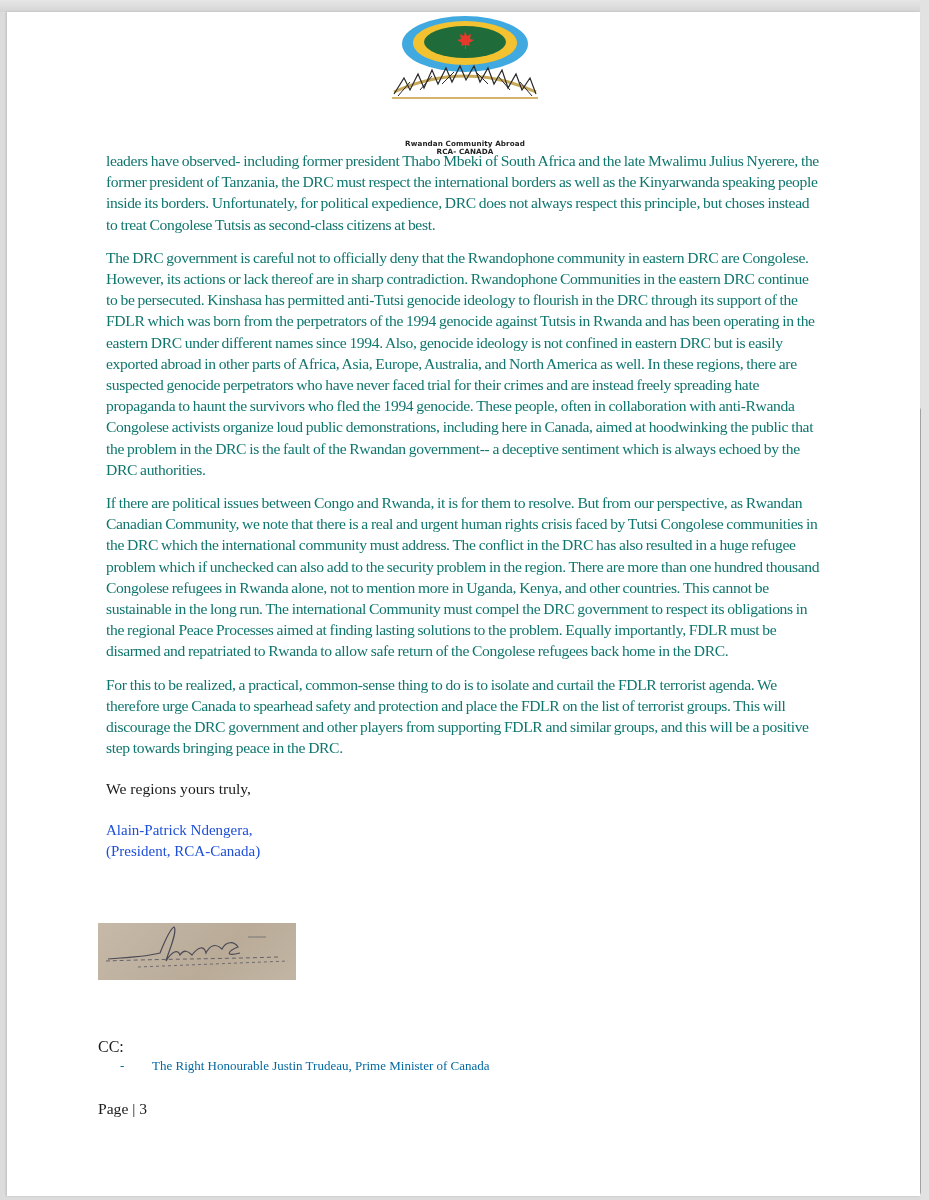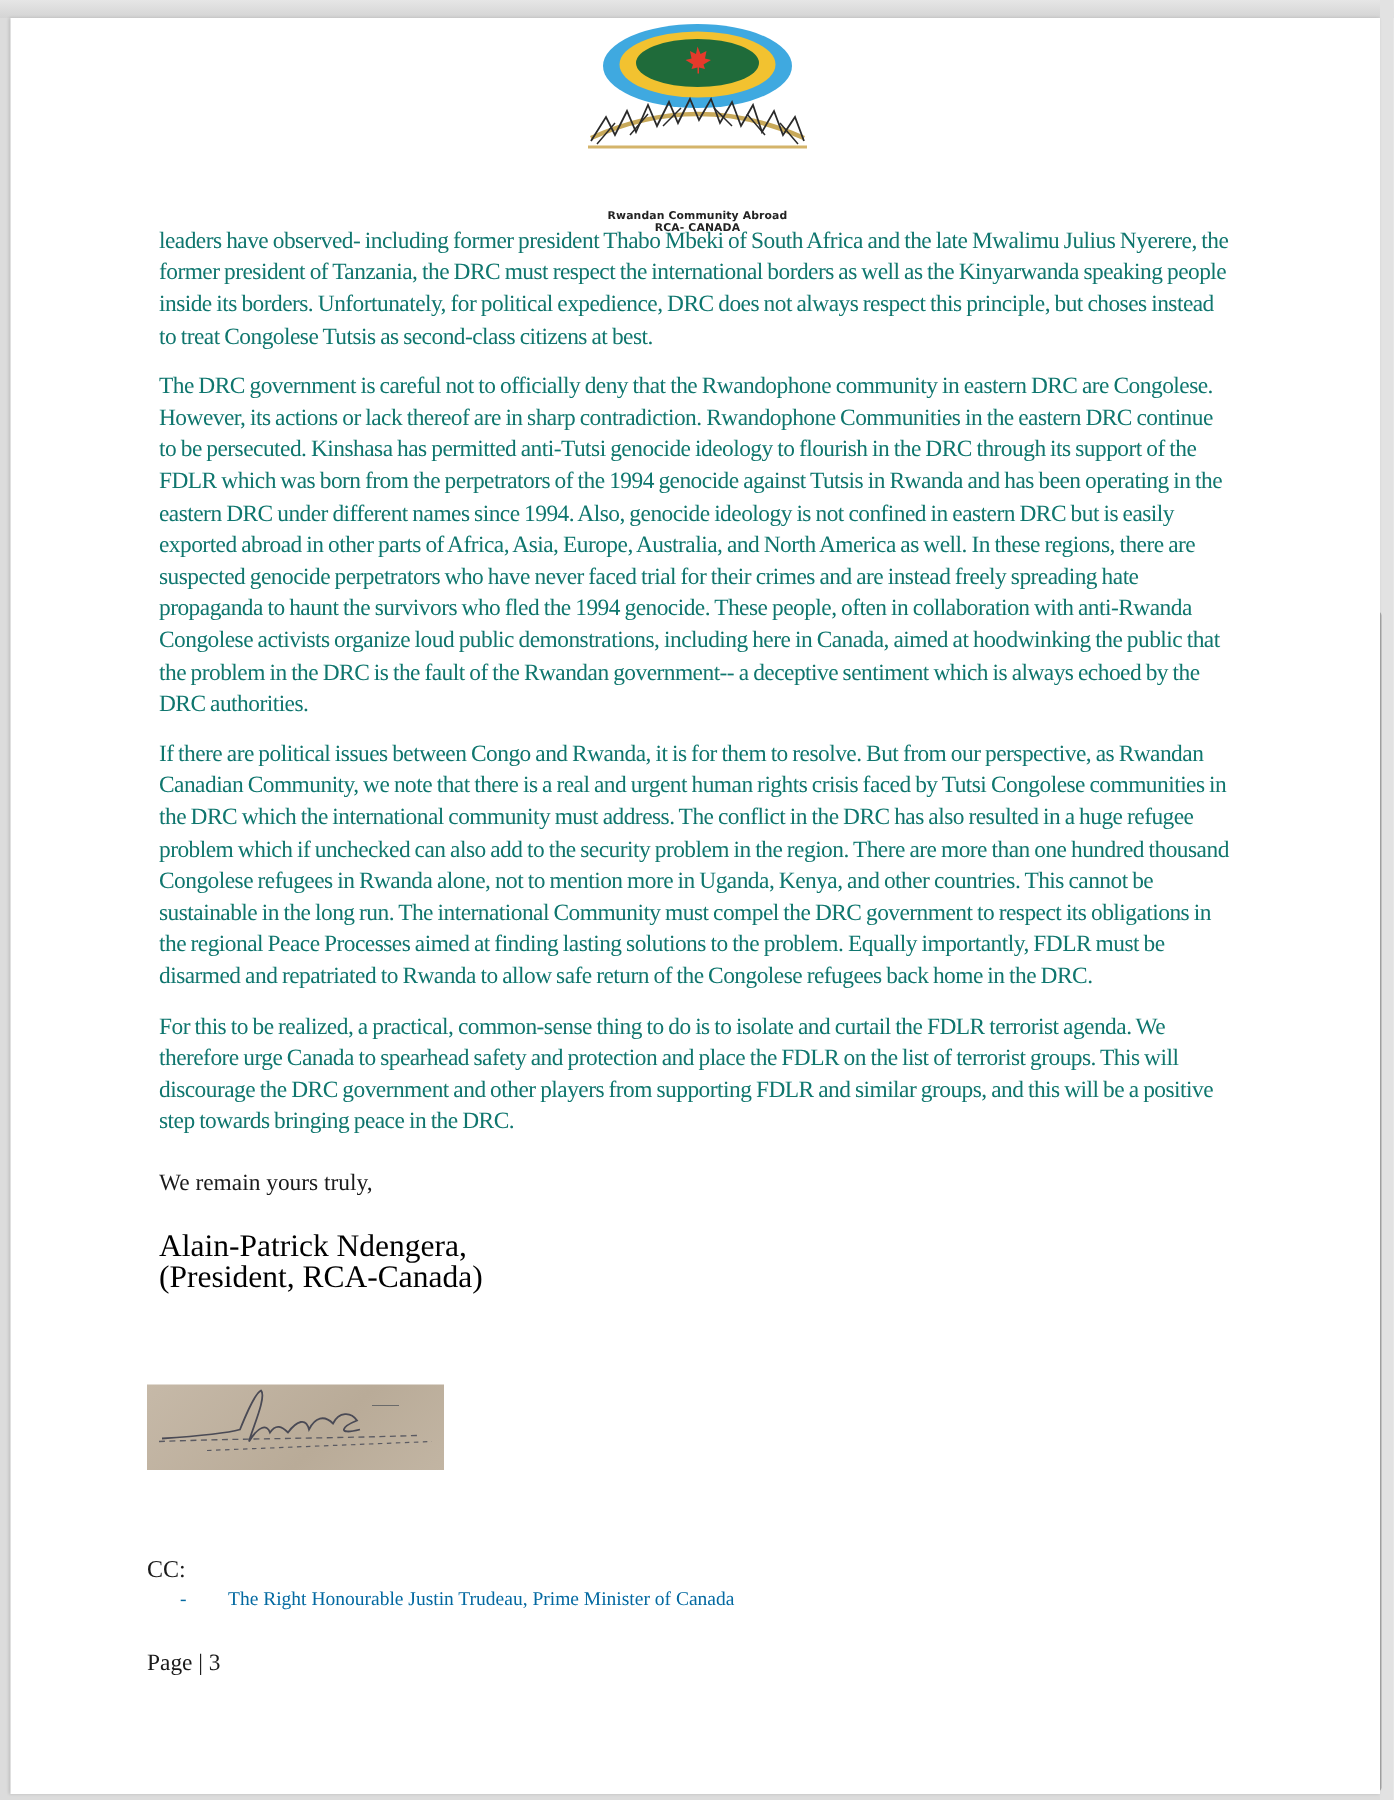--- a/index.html
+++ b/index.html
@@ -38,21 +38,21 @@
     letter-spacing: 0.1px;
     margin-top: 40px;
   }
   .body-text {
     position: absolute; left: 106px; top: 150px; width: 715px;
     font-size: 15.6px; line-height: 21.2px; color: #0f766e;
     letter-spacing: -0.35px; word-spacing: -0.5px;
   }
   .body-text p { margin: 0 0 12px 0; }
   .closing { position: absolute; left: 106px; top: 778px; font-size: 15.6px; color: #1a1a1a; line-height: 21px; }
-  .signer { position: absolute; left: 106px; top: 820px; font-size: 21px; color: #000000; line-height: 21px; }
+  .signer { position: absolute; left: 106px; top: 820px; font-size: 15px; color: #1d4ed8; line-height: 21px; }
   .signature {
     position: absolute; left: 98px; top: 923px; width: 198px; height: 57px;
     background: linear-gradient(135deg, #c6b9a8, #b9ab98 60%, #c2b5a3);
   }
   .cc-label { position: absolute; left: 98px; top: 1038px; font-size: 16px; color: #1a1a1a; text-align: right; }
   .cc-item { position: absolute; left: 120px; top: 1058px; font-size: 13px; color: #0369a1; }
   .cc-dash { display: inline-block; width: 32px; }
   .footer { position: absolute; left: 98px; top: 1100px; font-size: 15.6px; color: #1a1a1a; }
 </style>
 </head>
@@ -82,21 +82,21 @@
   </div>
 </div>
 
 <div class="body-text">
   <p>leaders have observed- including former president Thabo Mbeki of South Africa and the late Mwalimu Julius Nyerere, the former president of Tanzania, the DRC must respect the international borders as well as the Kinyarwanda speaking people inside its borders. Unfortunately, for political expedience, DRC does not always respect this principle, but choses instead to treat Congolese Tutsis as second-class citizens at best.</p>
   <p>The DRC government is careful not to officially deny that the Rwandophone community in eastern DRC are Congolese. However, its actions or lack thereof are in sharp contradiction. Rwandophone Communities in the eastern DRC continue to be persecuted. Kinshasa has permitted anti-Tutsi genocide ideology to flourish in the DRC through its support of the FDLR which was born from the perpetrators of the 1994 genocide against Tutsis in Rwanda and has been operating in the eastern DRC under different names since 1994. Also, genocide ideology is not confined in eastern DRC but is easily exported abroad in other parts of Africa, Asia, Europe, Australia, and North America as well. In these regions, there are suspected genocide perpetrators who have never faced trial for their crimes and are instead freely spreading hate propaganda to haunt the survivors who fled the 1994 genocide. These people, often in collaboration with anti-Rwanda Congolese activists organize loud public demonstrations, including here in Canada, aimed at hoodwinking the public that the problem in the DRC is the fault of the Rwandan government-- a deceptive sentiment which is always echoed by the DRC authorities.</p>
   <p>If there are political issues between Congo and Rwanda, it is for them to resolve. But from our perspective, as Rwandan Canadian Community, we note that there is a real and urgent human rights crisis faced by Tutsi Congolese communities in the DRC which the international community must address. The conflict in the DRC has also resulted in a huge refugee problem which if unchecked can also add to the security problem in the region. There are more than one hundred thousand Congolese refugees in Rwanda alone, not to mention more in Uganda, Kenya, and other countries. This cannot be sustainable in the long run. The international Community must compel the DRC government to respect its obligations in the regional Peace Processes aimed at finding lasting solutions to the problem. Equally importantly, FDLR must be disarmed and repatriated to Rwanda to allow safe return of the Congolese refugees back home in the DRC.</p>
   <p>For this to be realized, a practical, common-sense thing to do is to isolate and curtail the FDLR terrorist agenda. We therefore urge Canada to spearhead safety and protection and place the FDLR on the list of terrorist groups. This will discourage the DRC government and other players from supporting FDLR and similar groups, and this will be a positive step towards bringing peace in the DRC.</p>
 </div>
 
-<div class="closing">We remain yours truly,</div>
+<div class="closing">We regions yours truly,</div>
 
 <div class="signer">
   <div>Alain-Patrick Ndengera,</div>
   <div>(President, RCA-Canada)</div>
 </div>
 
 <div class="signature">
   <svg width="198" height="57" viewBox="0 0 198 57">
     <path d="M10 36 C40 34 55 32 62 30 C66 20 72 6 76 4 C80 8 70 30 68 38 C74 28 80 26 82 32 C86 26 90 28 94 32 C100 24 106 22 108 30 C112 22 118 20 124 26 C128 18 136 18 140 24 C130 28 126 34 142 30" stroke="#4a4a55" stroke-width="1.2" fill="none"></path>
     <path d="M8 38 C60 36 120 36 180 34" stroke="#5a5a62" stroke-width="0.9" fill="none" stroke-dasharray="4 3"></path>

